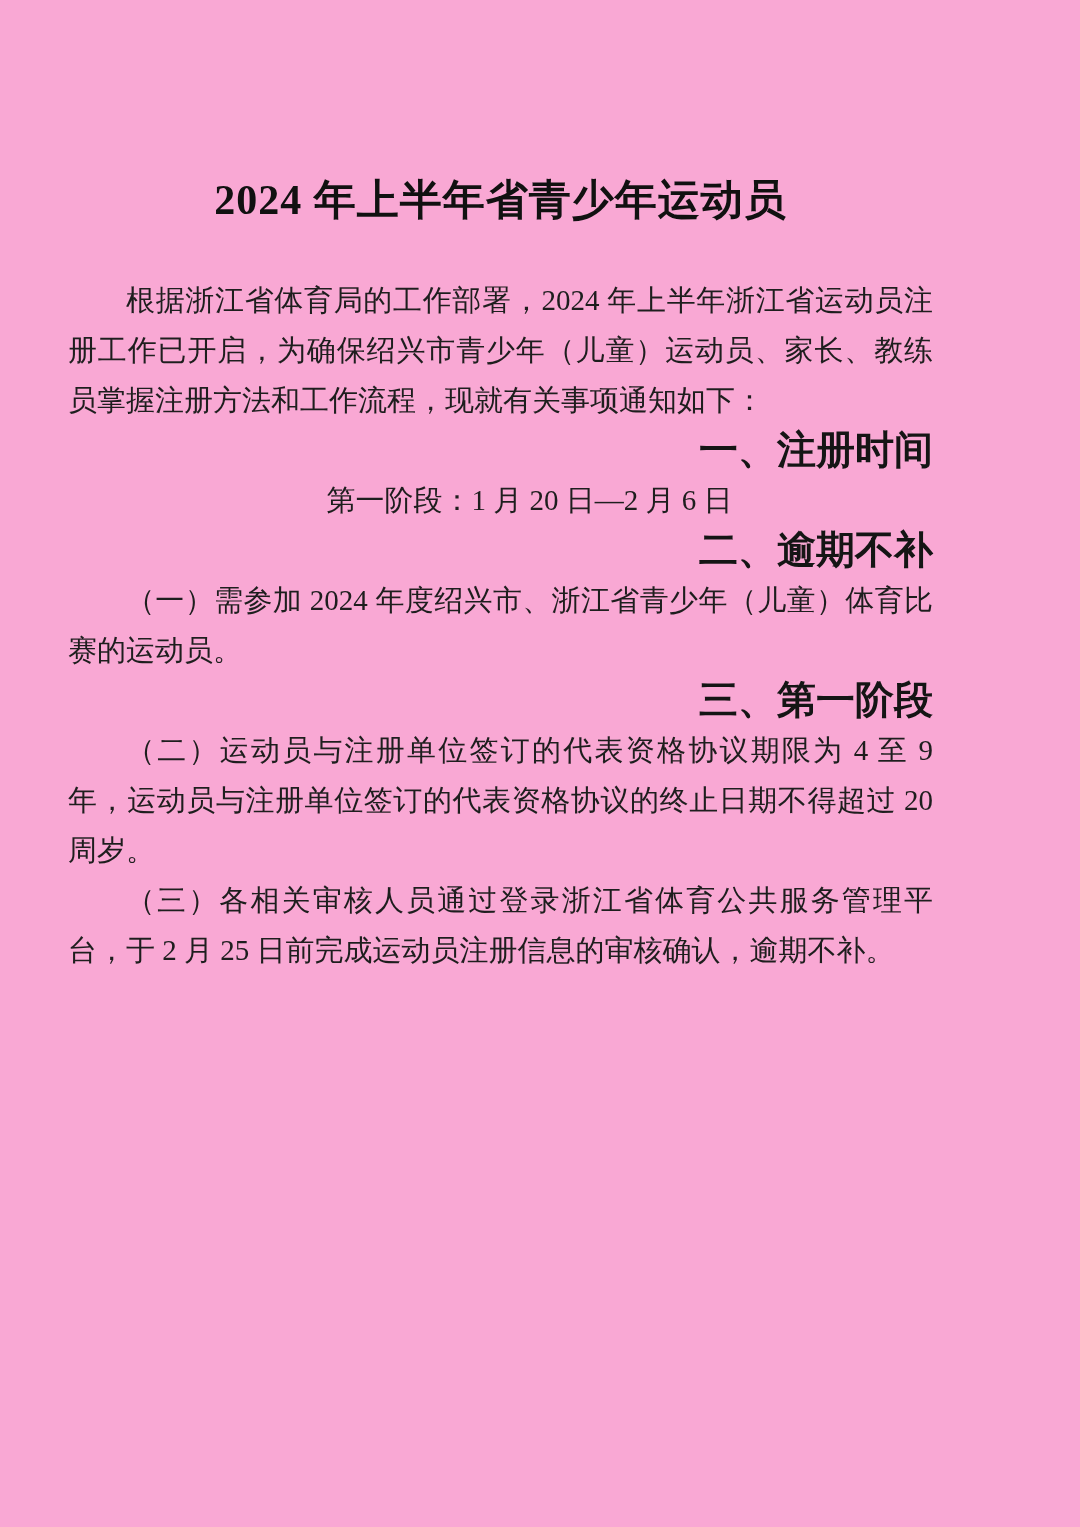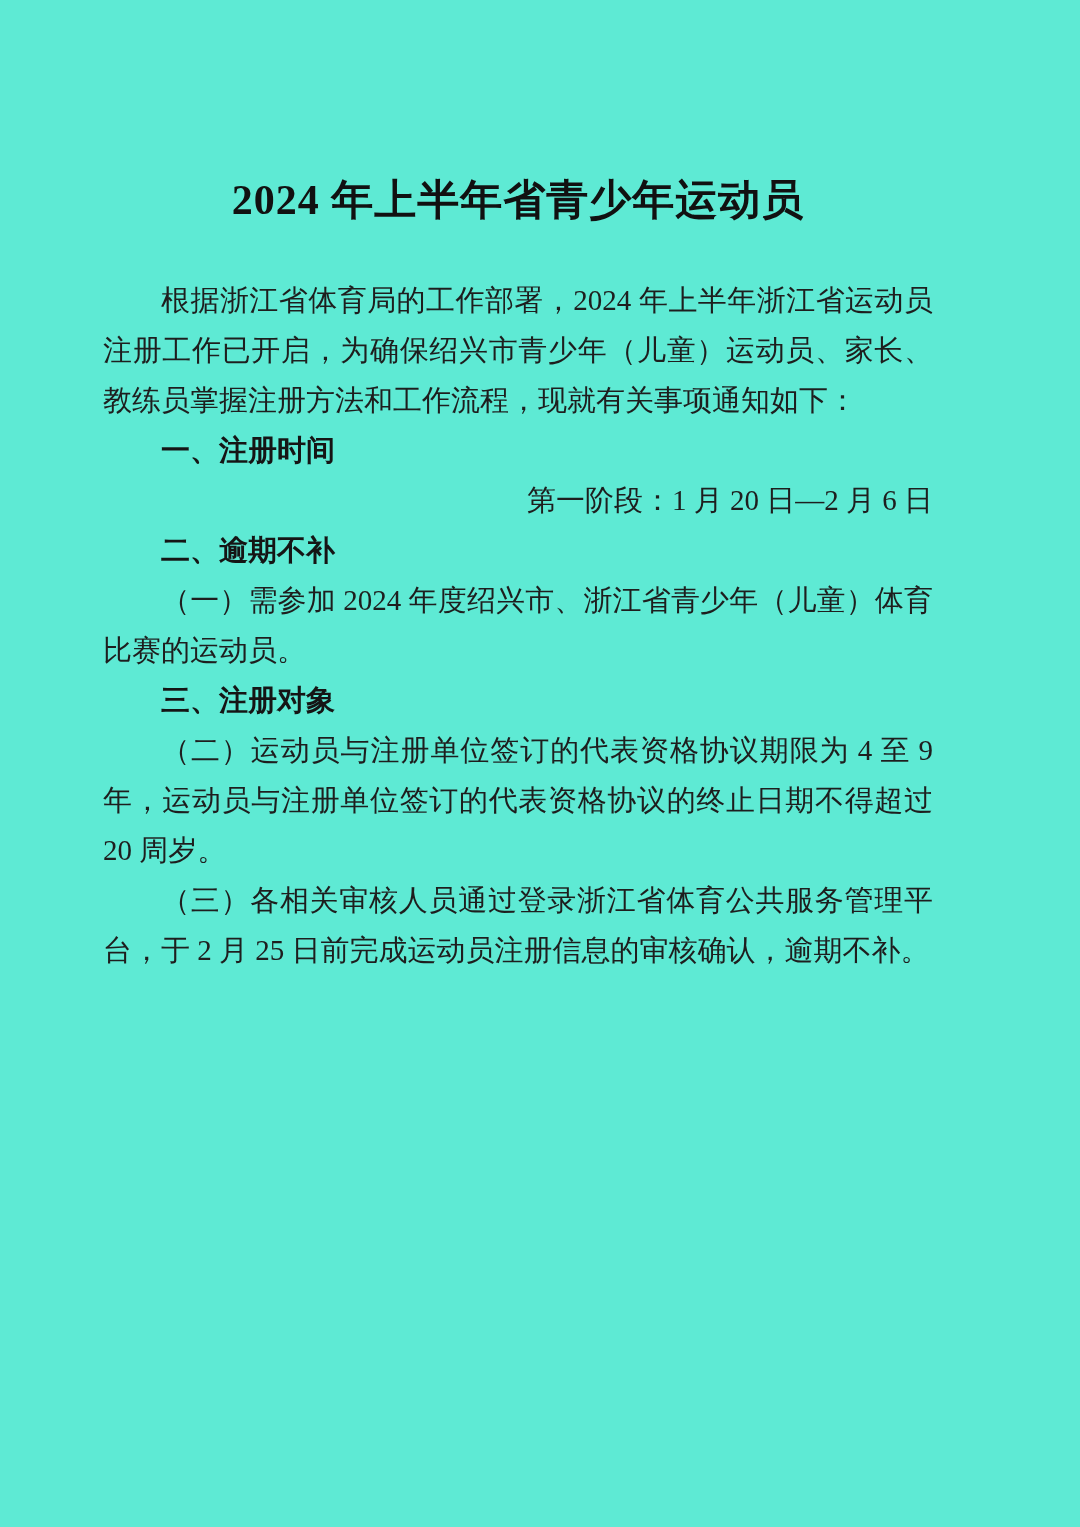--- a/index.html
+++ b/index.html
@@ -7,23 +7,23 @@
     margin: 0;
     padding: 0;
     background: #ffffff;
   }
   .page {
     position: relative;
     box-sizing: border-box;
     width: 1080px;
     height: 1527px;
     margin: 0 auto;
-    background: #5eead4;
+    background: #f9a8d4;
     color: #1e1e1e;
-    padding: 172px 147px 0 103px;
+    padding: 172px 147px 0 68px;
     overflow: hidden;
   }
   .doc-title {
     margin: 0 0 46px 0;
     font-family: "Liberation Serif", "DejaVu Serif", serif;
     font-weight: 700;
     font-size: 42px;
     line-height: 57px;
     text-align: center;
     letter-spacing: 1px;
@@ -38,32 +38,33 @@
     font-size: 29px;
     line-height: 50px;
   }
   .para {
     margin: 0;
     text-align: justify;
     text-indent: 2em;
   }
   .plain-line {
     margin: 0;
-    text-align: right;
+    text-align: center;
     text-indent: 2em;
     white-space: nowrap;
   }
   .heading {
     margin: 0;
     font-family: "Liberation Sans", "DejaVu Sans", sans-serif;
     font-weight: 700;
-    font-size: 29px;
+    font-size: 39px;
     line-height: 50px;
     text-indent: 2em;
     color: #151515;
+    text-align: right;
   }
 </style>
 </head>
 <body>
 
 <div class="page">
 
   <h1 class="doc-title">
     <span class="title-line">2024 年上半年省青少年运动员</span>
   </h1>
@@ -71,18 +72,18 @@
   <div class="doc-body">
 
     <p class="para">根据浙江省体育局的工作部署，2024 年上半年浙江省运动员注册工作已开启，为确保绍兴市青少年（儿童）运动员、家长、教练员掌握注册方法和工作流程，现就有关事项通知如下：</p>
 
     <h2 class="heading">一、注册时间</h2>
     <p class="plain-line">第一阶段：1 月 20 日—2 月 6 日</p>
 
     <h2 class="heading">二、逾期不补</h2>
     <p class="para">（一）需参加 2024 年度绍兴市、浙江省青少年（儿童）体育比赛的运动员。</p>
 
-    <h2 class="heading">三、注册对象</h2>
+    <h2 class="heading">三、第一阶段</h2>
     <p class="para">（二）运动员与注册单位签订的代表资格协议期限为 4 至 9 年，运动员与注册单位签订的代表资格协议的终止日期不得超过 20 周岁。</p>
     <p class="para">（三）各相关审核人员通过登录浙江省体育公共服务管理平台，于 2 月 25 日前完成运动员注册信息的审核确认，逾期不补。</p>
 
   </div>
 </div>
 
 </body></html>

